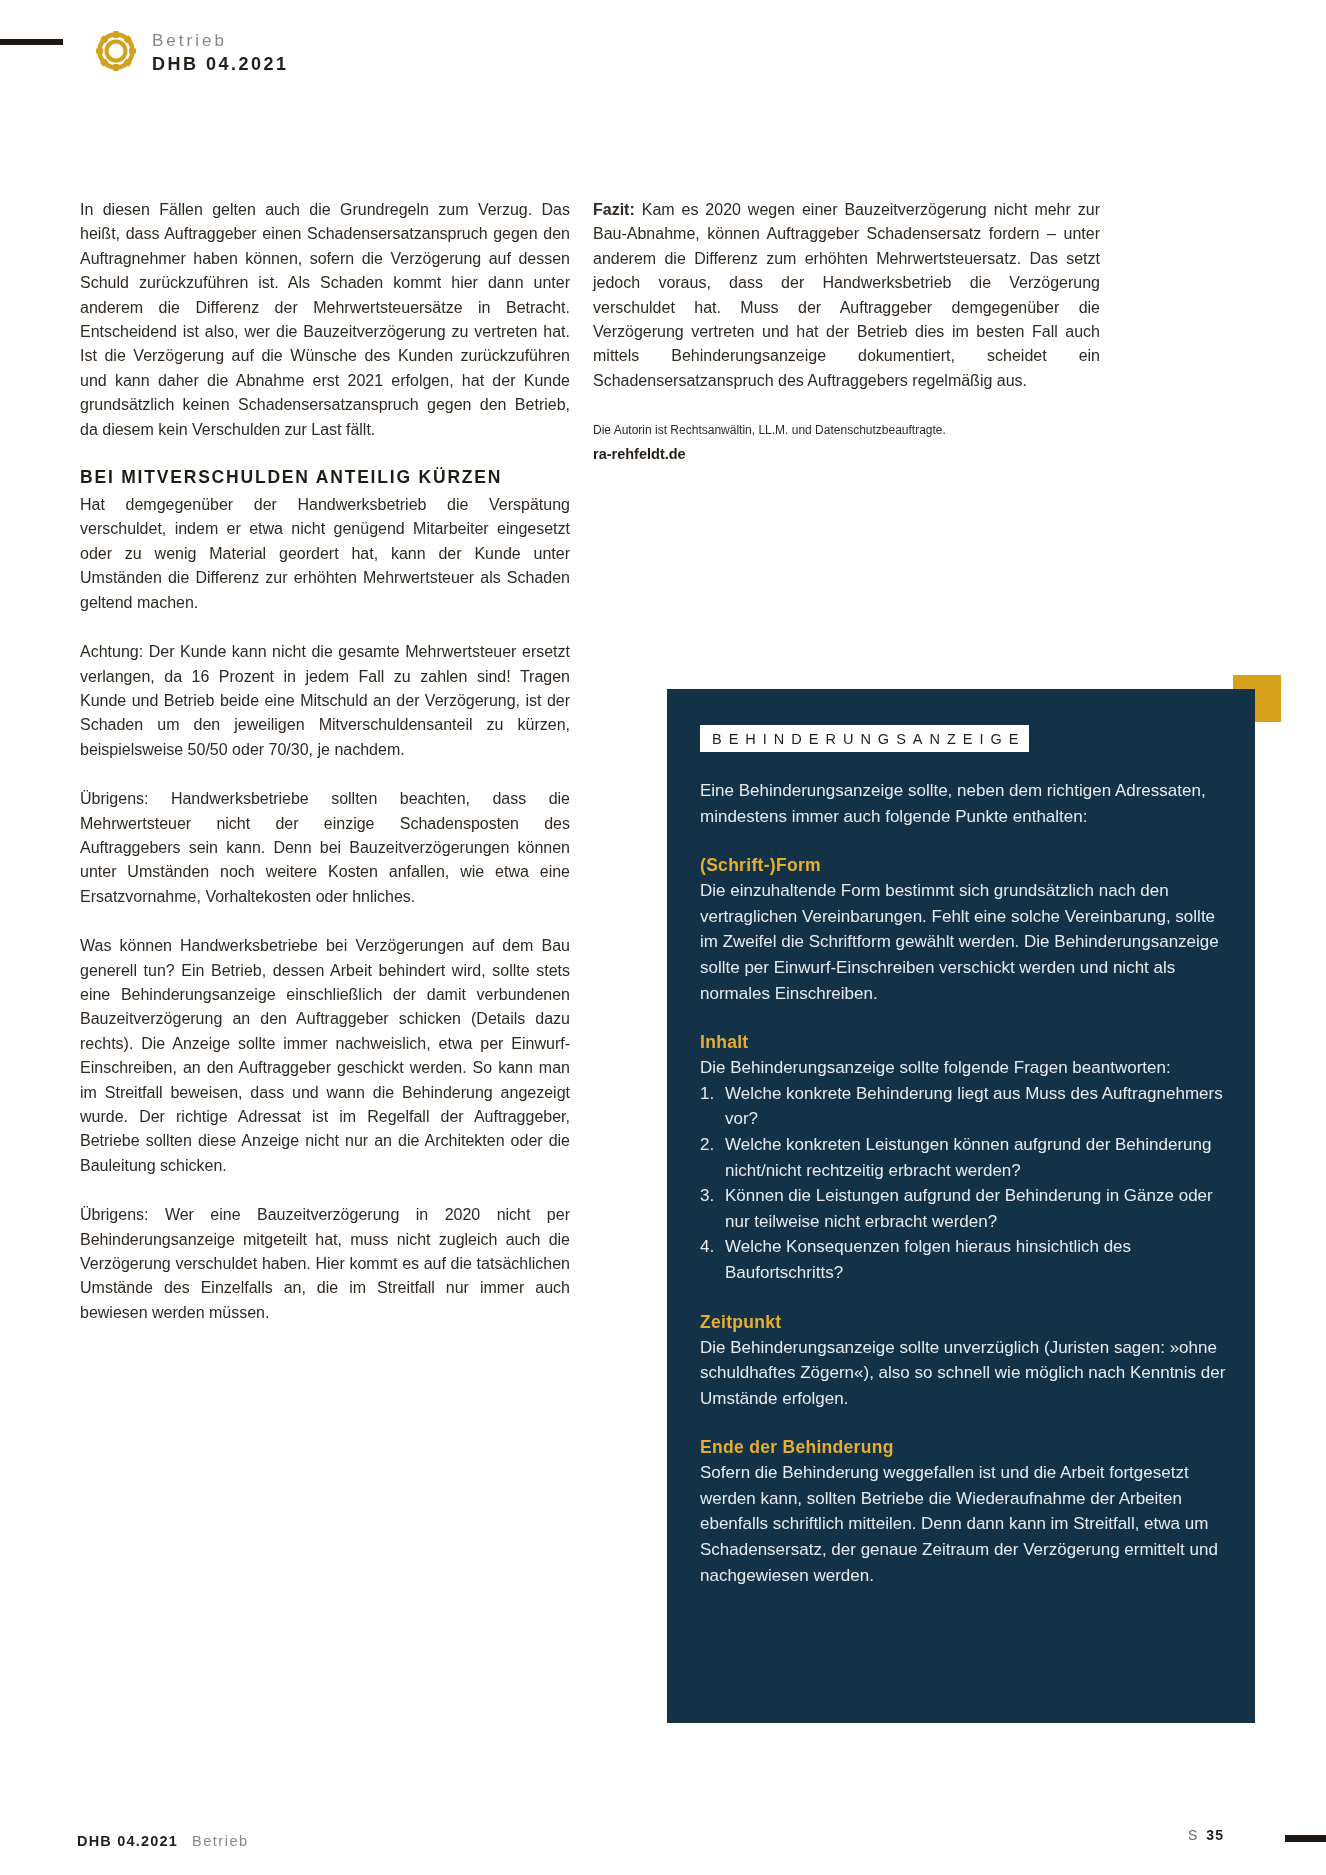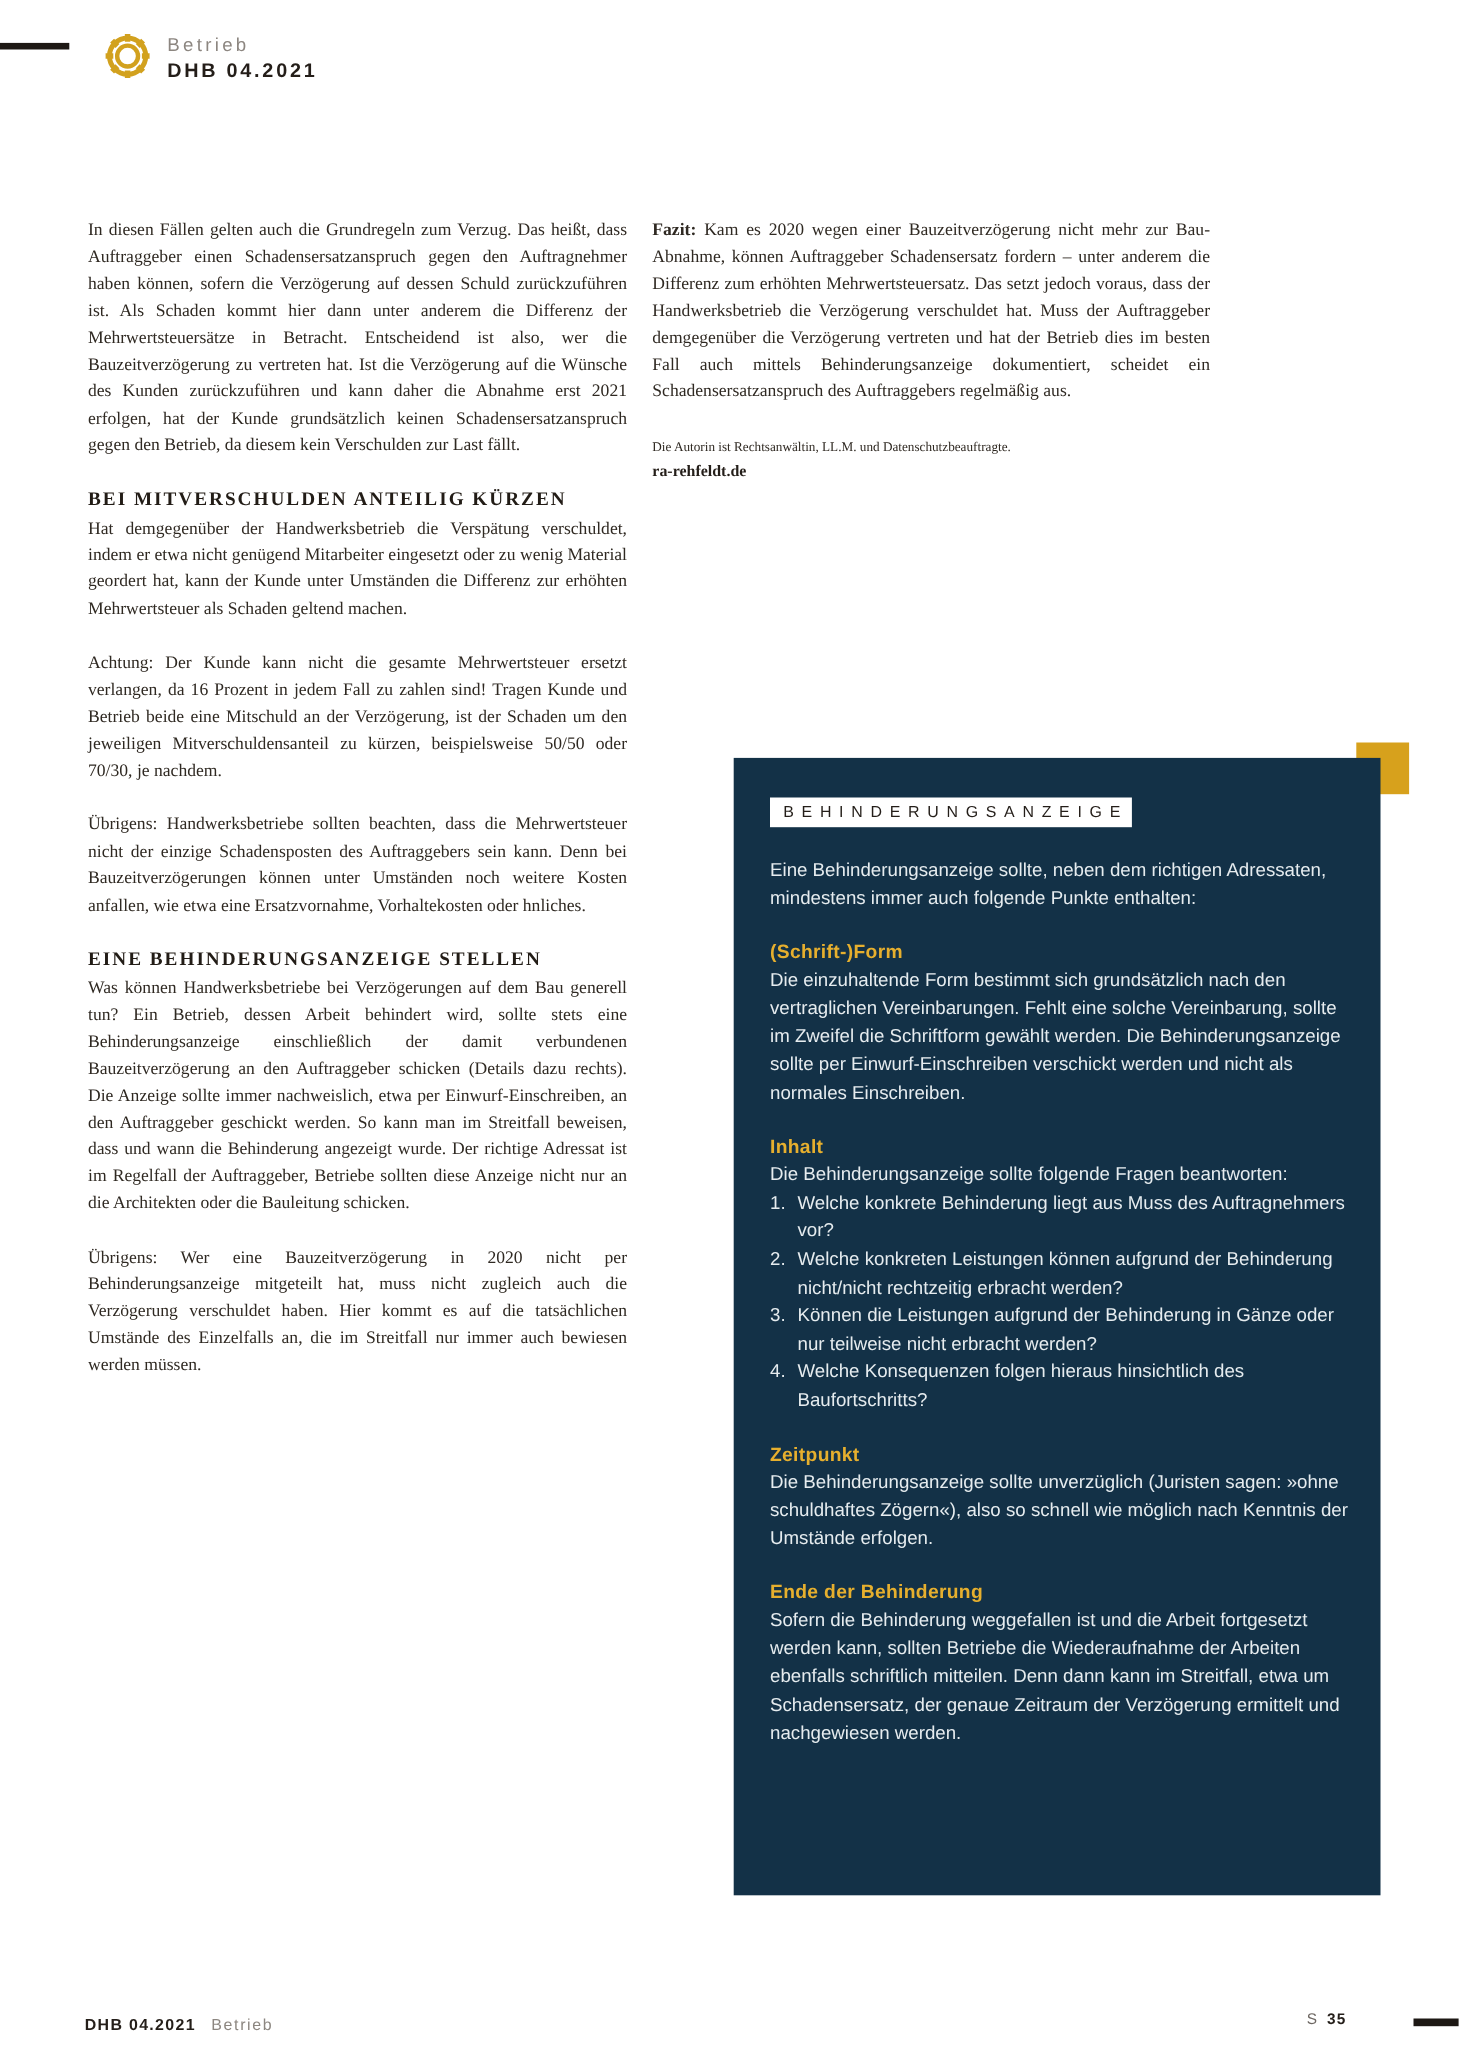--- a/index.html
+++ b/index.html
@@ -10,21 +10,21 @@
   }
   
   .top-bar-left{position:absolute;left:0;top:39px;width:63px;height:6px;background:#1d1814;}
   .page-header{position:absolute;left:93px;top:28px;display:flex;align-items:flex-start;gap:13px;}
   .gear{width:46px;height:46px;}
   .header-text{display:flex;flex-direction:column;padding-top:3px;}
   .header-section{font-size:17px;letter-spacing:3px;color:#8c8680;}
   .header-issue{font-size:18px;font-weight:bold;letter-spacing:2.5px;color:#241e19;margin-top:3px;}
 
   
-  .col{position:absolute;top:198px;font-family:Liberation Serif, serif;}
+  .col{position:absolute;top:198px;}
   .col-left{left:80px;width:490px;}
   .col-right{left:593px;width:507px;}
   .body-par{font-size:16px;line-height:24.4px;text-align:justify;margin:0 0 25px 0;color:#2f2922;}
   .col-heading{font-size:17.5px;font-weight:bold;letter-spacing:1.8px;color:#221c16;margin:0 0 5px 0;}
   .bold{font-weight:bold;}
   .author-note{font-size:12px;line-height:24.4px;margin:0;color:#2f2922;}
   .author-site{font-size:14.5px;font-weight:bold;color:#241e19;margin-top:3px;display:inline-block;text-decoration:none;}
 
   
   .gold-square{position:absolute;left:1233px;top:675px;width:48px;height:47px;background:#d7a11c;z-index:1;}
@@ -81,21 +81,20 @@
     <span class="header-issue">DHB 04.2021</span>
   </span>
 </div>
 
 <div class="col col-left">
   <p class="body-par">In diesen Fällen gelten auch die Grundregeln zum Verzug. Das heißt, dass Auftraggeber einen Schadensersatzanspruch gegen den Auftragnehmer haben können, sofern die Verzögerung auf dessen Schuld zurückzuführen ist. Als Schaden kommt hier dann unter anderem die Differenz der Mehrwertsteuersätze in Betracht. Entscheidend ist also, wer die Bauzeitverzögerung zu vertreten hat. Ist die Verzögerung auf die Wünsche des Kunden zurückzuführen und kann daher die Abnahme erst 2021 erfolgen, hat der Kunde grundsätzlich keinen Schadensersatzanspruch gegen den Betrieb, da diesem kein Verschulden zur Last fällt.</p>
   <h3 class="col-heading">BEI MITVERSCHULDEN ANTEILIG KÜRZEN</h3>
   <p class="body-par">Hat demgegenüber der Handwerksbetrieb die Verspätung verschuldet, indem er etwa nicht genügend Mitarbeiter eingesetzt oder zu wenig Material geordert hat, kann der Kunde unter Umständen die Differenz zur erhöhten Mehrwertsteuer als Schaden geltend machen.</p>
   <p class="body-par">Achtung: Der Kunde kann nicht die gesamte Mehrwertsteuer ersetzt verlangen, da 16 Prozent in jedem Fall zu zahlen sind! Tragen Kunde und Betrieb beide eine Mitschuld an der Verzögerung, ist der Schaden um den jeweiligen Mitverschuldensanteil zu kürzen, beispielsweise 50/50 oder 70/30, je nachdem.</p>
   <p class="body-par">Übrigens: Handwerksbetriebe sollten beachten, dass die Mehrwertsteuer nicht der einzige Schadensposten des Auftraggebers sein kann. Denn bei Bauzeitverzögerungen können unter Umständen noch weitere Kosten anfallen, wie etwa eine Ersatzvornahme, Vorhaltekosten oder hnliches.</p>
-  <h3 class="col-heading">EINE BEHINDERUNGSANZEIGE STELLEN</h3>
   <p class="body-par">Was können Handwerksbetriebe bei Verzögerungen auf dem Bau generell tun? Ein Betrieb, dessen Arbeit behindert wird, sollte stets eine Behinderungsanzeige einschließlich der damit verbundenen Bauzeitverzögerung an den Auftraggeber schicken (Details dazu rechts). Die Anzeige sollte immer nachweislich, etwa per Einwurf-Einschreiben, an den Auftraggeber geschickt werden. So kann man im Streitfall beweisen, dass und wann die Behinderung angezeigt wurde. Der richtige Adressat ist im Regelfall der Auftraggeber, Betriebe sollten diese Anzeige nicht nur an die Architekten oder die Bauleitung schicken.</p>
   <p class="body-par">Übrigens: Wer eine Bauzeitverzögerung in 2020 nicht per Behinderungsanzeige mitgeteilt hat, muss nicht zugleich auch die Verzögerung verschuldet haben. Hier kommt es auf die tatsächlichen Umstände des Einzelfalls an, die im Streitfall nur immer auch bewiesen werden müssen.</p>
 </div>
 
 <div class="col col-right">
   <p class="body-par"><span class="bold">Fazit:</span><span> Kam es 2020 wegen einer Bauzeitverzögerung nicht mehr zur Bau-Abnahme, können Auftraggeber Schadensersatz fordern – unter anderem die Differenz zum erhöhten Mehrwertsteuersatz. Das setzt jedoch voraus, dass der Handwerksbetrieb die Verzögerung verschuldet hat. Muss der Auftraggeber demgegenüber die Verzögerung vertreten und hat der Betrieb dies im besten Fall auch mittels Behinderungsanzeige dokumentiert, scheidet ein Schadensersatzanspruch des Auftraggebers regelmäßig aus.</span></p>
   <p class="author-note">Die Autorin ist Rechtsanwältin, LL.M. und Datenschutzbeauftragte.</p>
   <a class="author-site" href="#">ra-rehfeldt.de</a>
 </div>
 

